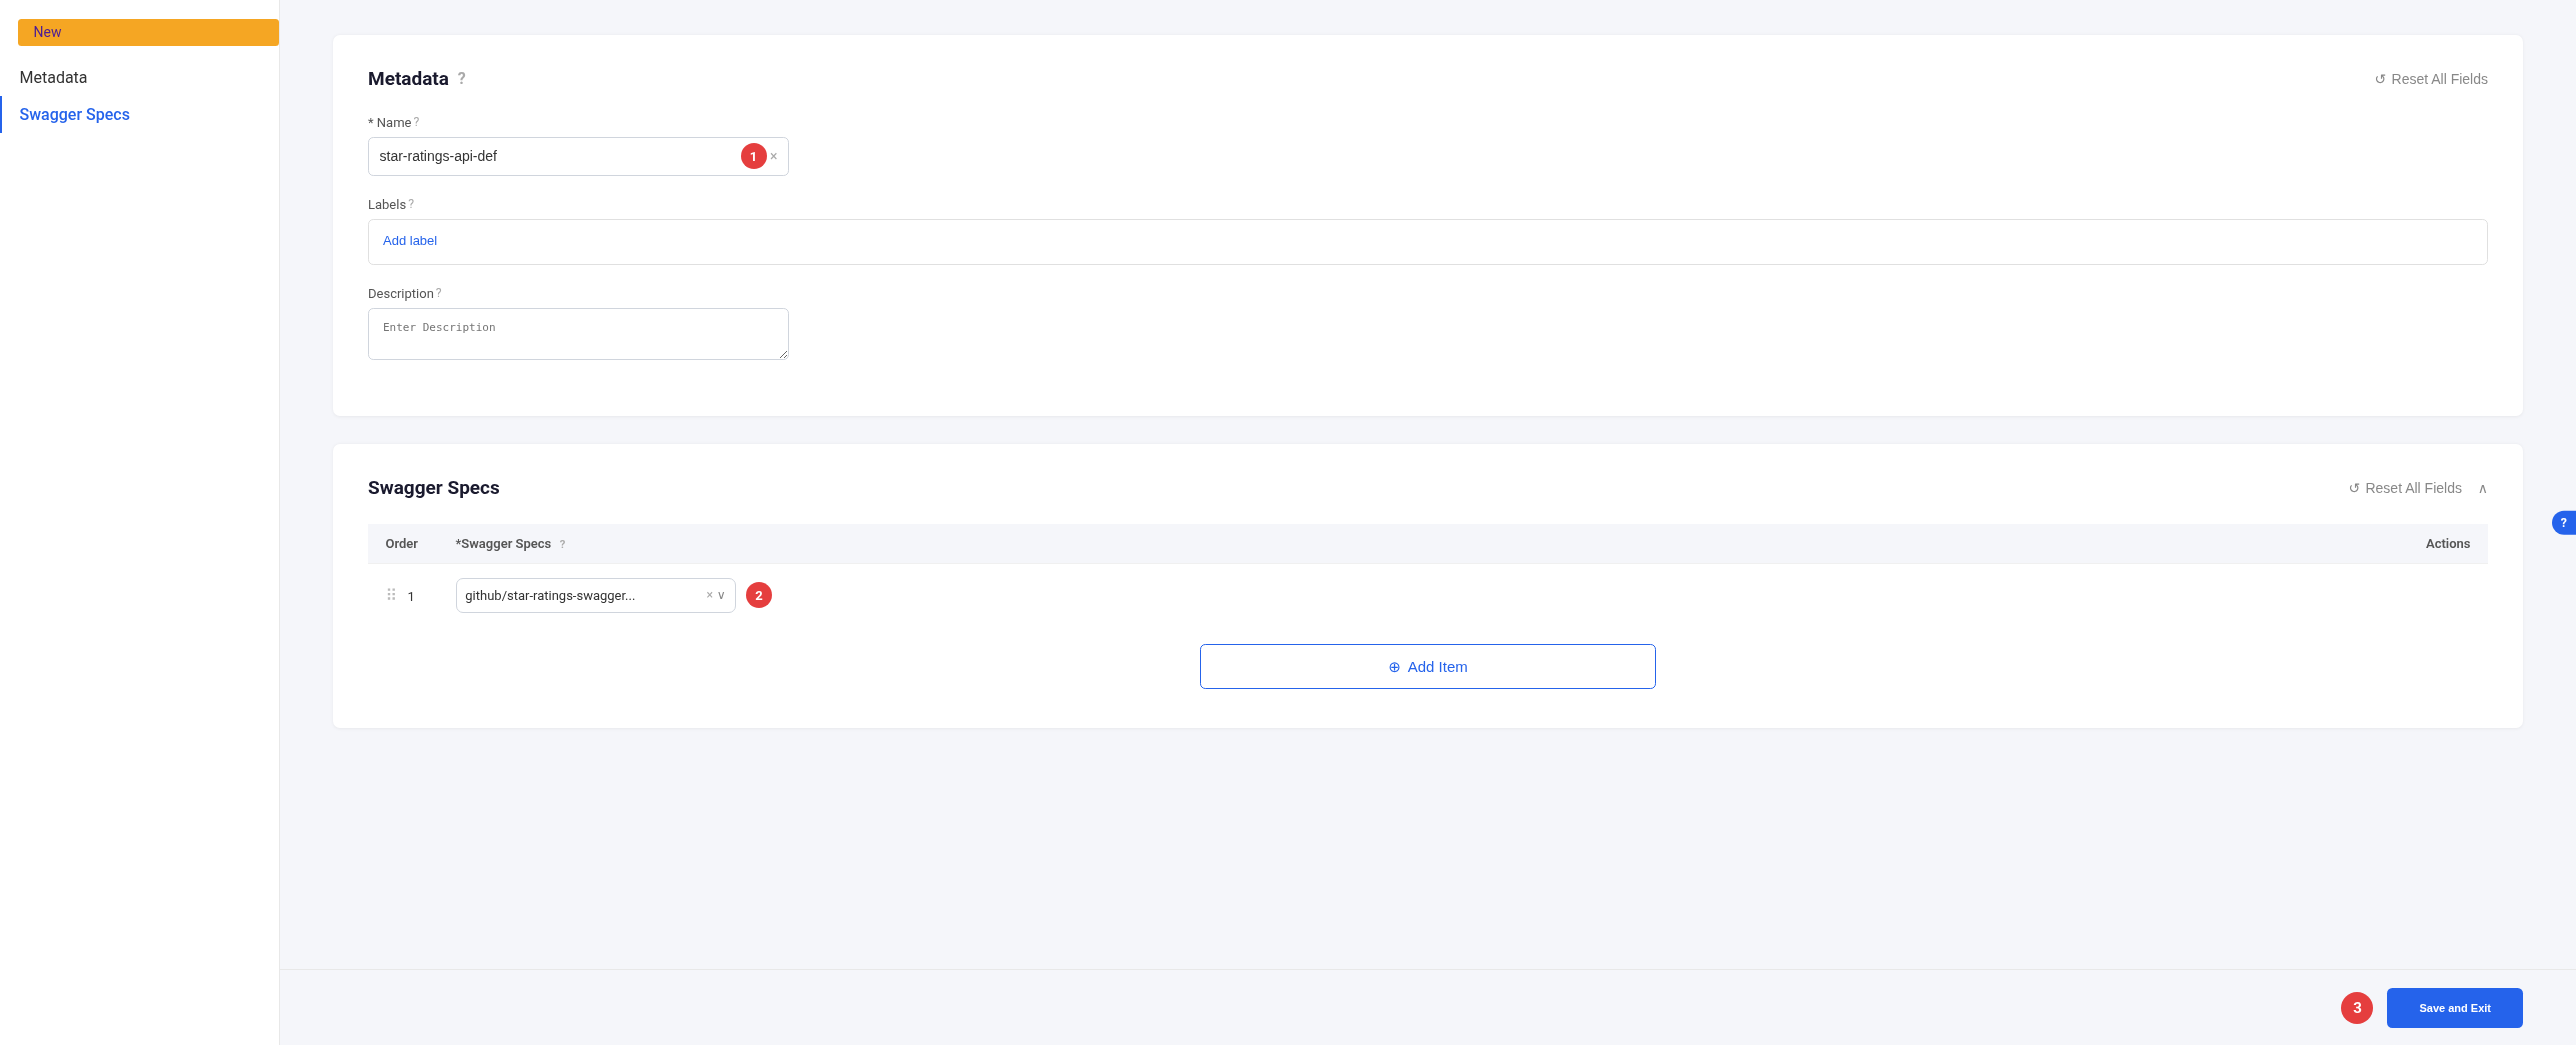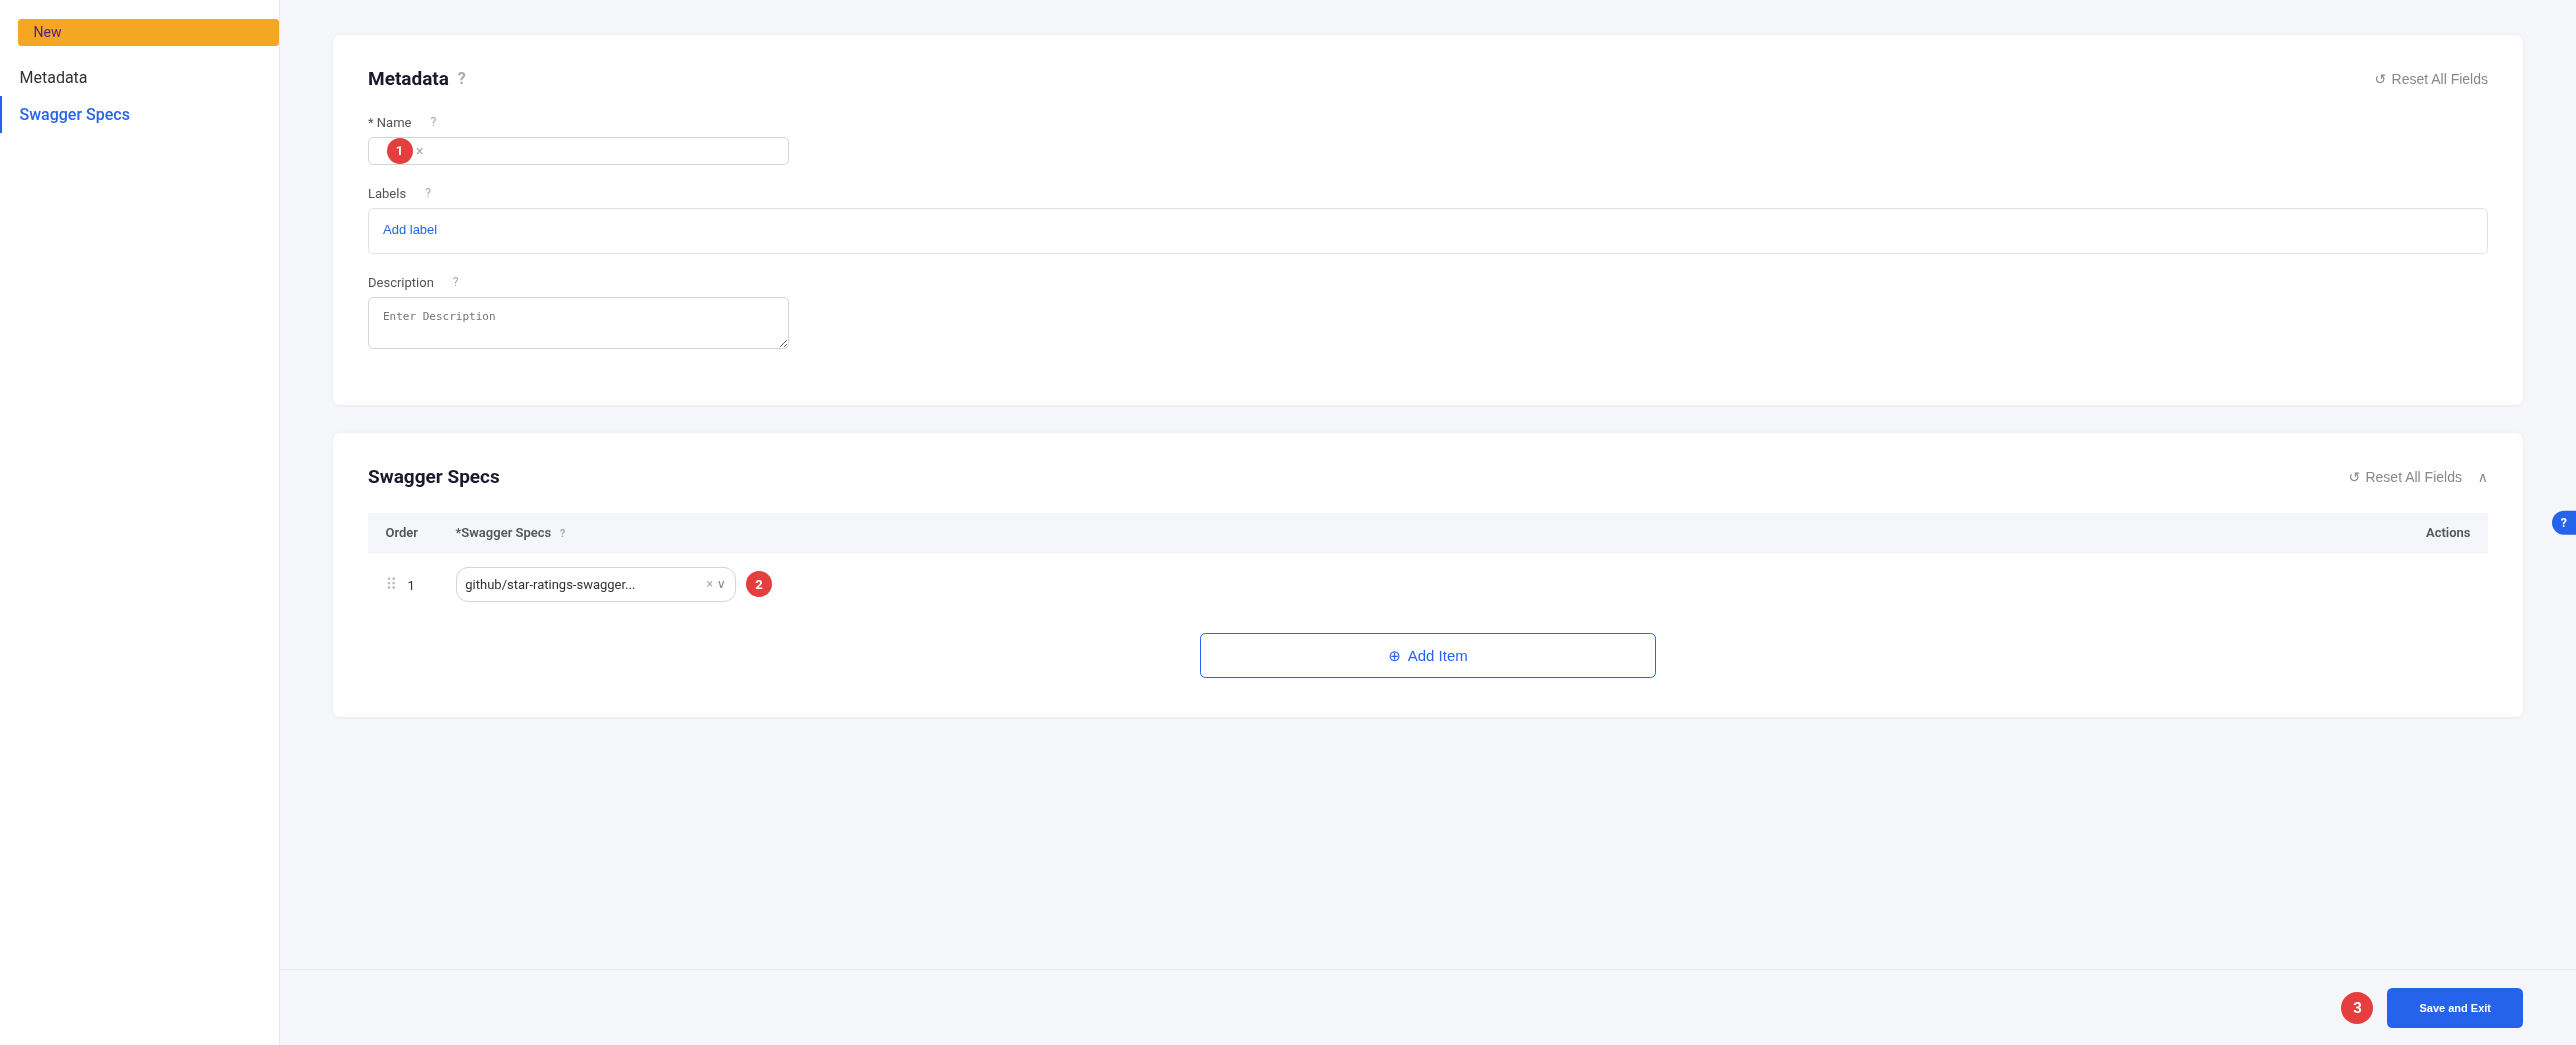--- a/index.html
+++ b/index.html
@@ -105,21 +105,21 @@
     
     .field-group {
       margin-bottom: 21px;
     }
     .field-label {
       font-size: 13px;
       color: #555;
       margin-bottom: 7px;
       display: flex;
       align-items: center;
-      gap: 19px;
+      gap: 2px;
     }
     .field-label .help-icon {
       color: #aaa;
       font-size: 12.3px;
     }
 
     .name-input-wrap {
       display: flex;
       align-items: center;
       border: 0.9px solid #d0d5dd;
@@ -221,21 +221,21 @@
       color: #bbb;
       font-size: 16px;
       cursor: grab;
       margin-right: 7px;
     }
 
     .swagger-select-wrap {
       display: flex;
       align-items: center;
       border: 0.9px solid #d0d5dd;
-      border-radius: 12px;
+      border-radius: 7px;
       background: #fff;
       padding: 0 8.8px;
       width: 280px;
     }
     .swagger-select-wrap .select-value {
       flex: 1;
       font-size: 13px;
       color: #333;
       padding: 8.8px 0;
     }
@@ -372,20 +372,21 @@
         <span>Reset All Fields</span>
       </button>
     </div>
 
     <div class="field-group">
       <div class="field-label">
         <span>* Name</span>
         <span class="help-icon">?</span>
       </div>
       <div class="name-input-wrap">
+        <input type="text" value="star-ratings-api-def" style="">
         <div class="badge-1">1</div>
         <span class="clear-icon">×</span>
       </div>
     </div>
 
     <div class="field-group">
       <div class="field-label">
         <span>Labels</span>
         <span class="help-icon">?</span>
       </div>

